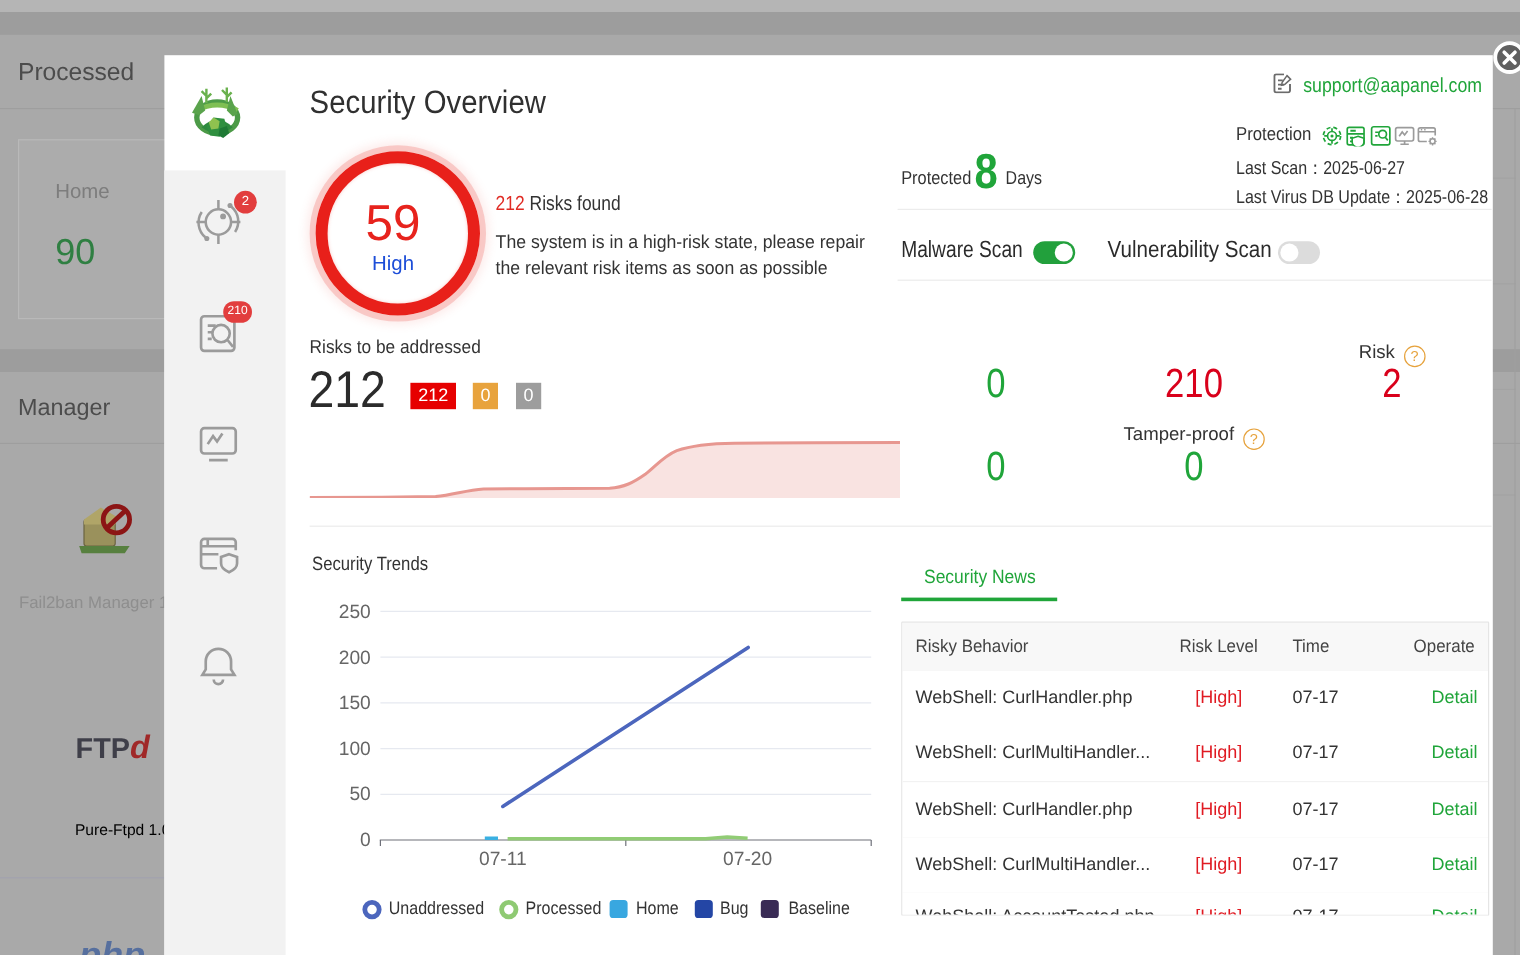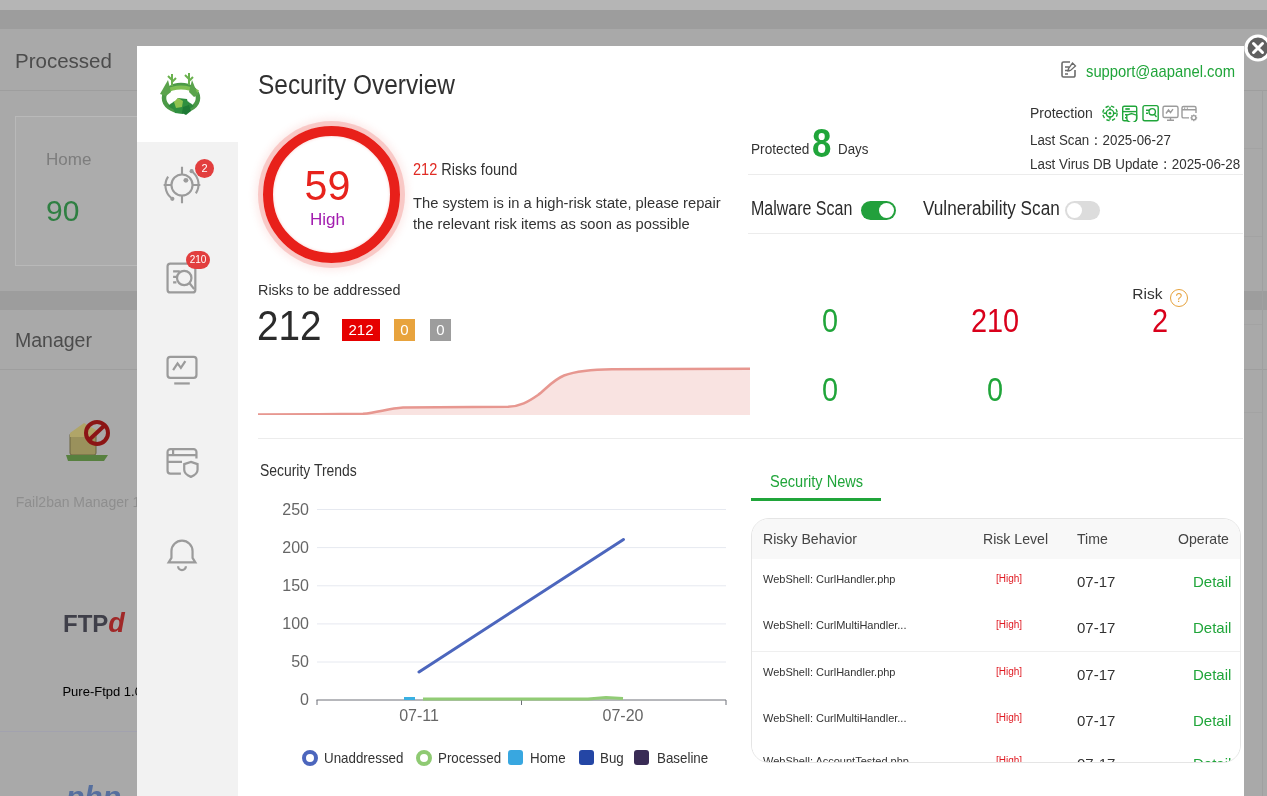--- a/index.html
+++ b/index.html
@@ -97,21 +97,21 @@
     <svg width="40" height="40" viewBox="0 0 36 36" fill="none" stroke="#9b9b9b" stroke-width="2">
       <path d="M18 6 a9.5 9.5 0 0 1 9.5 9.5 v6 l2.5 4 H6 l2.5 -4 v-6 A9.5 9.5 0 0 1 18 6 Z"></path>
       <path d="M14.5 29 a3.5 3.5 0 0 0 7 0"></path>
     </svg>
   </div>
 
   <div class="abs" style="left:121px;top:24px;font-size:27px;color:#303030;transform:scaleX(.905);transform-origin:0 0;white-space:nowrap">Security Overview</div>
 
   <div class="abs" style="left:126px;top:80px;width:137px;height:137px;border-radius:50%;border:10.5px solid #e8201a;box-sizing:border-box;box-shadow:0 0 0 5px rgba(240,130,122,.35), 0 0 7px 8px rgba(240,130,122,.14), inset 0 0 3px 0 rgba(240,130,122,.4)"></div>
   <div class="abs" style="left:122px;top:116px;width:137px;text-align:center;font-size:42px;color:#e7231d;transform:scaleX(.98)">59</div>
-  <div class="abs" style="left:122px;top:164px;width:137px;text-align:center;font-size:17px;color:#a21caf">High</div>
+  <div class="abs" style="left:122px;top:164px;width:137px;text-align:center;font-size:17px;color:#1d4ed8">High</div>
   <div class="abs" style="left:276px;top:114px;font-size:17px;color:#333;transform:scaleX(.855);transform-origin:0 0;white-space:nowrap"><span style="color:#e02b24">212</span> Risks found</div>
   <div class="abs" style="left:276px;top:147px;font-size:15.5px;line-height:20.5px;color:#333;transform:scaleX(.95);transform-origin:0 0;white-space:nowrap">The system is in a high-risk state, please repair<br>the relevant risk items as soon as possible</div>
 
   <div class="abs" style="left:121px;top:235px;font-size:15.5px;color:#333;transform:scaleX(.93);transform-origin:0 0;white-space:nowrap">Risks to be addressed</div>
   <div class="abs" style="left:120px;top:255px;font-size:43px;color:#2b2b2b;transform:scaleX(.9);transform-origin:0 0">212</div>
   <div class="abs" style="left:205px;top:273px;width:38px;height:22px;background:#e60000;color:#fff;font-size:15px;text-align:center;line-height:22px">212</div>
   <div class="abs" style="left:257px;top:273px;width:21px;height:22px;background:#e8a33d;color:#fff;font-size:15px;text-align:center;line-height:22px">0</div>
   <div class="abs" style="left:293px;top:273px;width:21px;height:22px;background:#9d9d9d;color:#fff;font-size:15px;text-align:center;line-height:22px">0</div>
   <div class="abs" style="left:121px;top:314px;width:492px;height:55px">
     <svg width="492" height="55" viewBox="0 0 492 55">
@@ -179,20 +179,21 @@
   <div class="abs" style="left:928px;top:155px;width:35px;height:19px;border-radius:10px;background:#dcdcdc">
     <div class="abs" style="left:2px;top:2px;width:15px;height:15px;border-radius:50%;background:#fff"></div>
   </div>
   <div class="abs" style="left:611px;top:187px;width:495px;height:1px;background:#ececec"></div>
 
   <div class="abs stat-val" style="left:583px;top:257px;width:220px;color:#20a53a">0</div>
   <div class="abs stat-val" style="left:748px;top:257px;width:220px;color:#d9001b">210</div>
   <div class="abs stat-label" style="left:913px;top:238px;width:220px">Risk <span class="q">?</span></div>
   <div class="abs stat-val" style="left:913px;top:257px;width:220px;color:#d9001b">2</div>
   <div class="abs stat-val" style="left:583px;top:326px;width:220px;color:#20a53a">0</div>
+  <div class="abs stat-label" style="left:748px;top:307px;width:220px">Tamper-proof <span class="q">?</span></div>
   <div class="abs stat-val" style="left:748px;top:326px;width:220px;color:#20a53a">0</div>
   <div class="abs" style="left:121px;top:392px;width:985px;height:1px;background:#ececec"></div>
 
   <div class="abs" style="left:123px;top:416px;font-size:16px;color:#333;transform:scaleX(.87);transform-origin:0 0">Security Trends</div>
   <div class="abs" style="left:121px;top:449px;width:482px;height:235px">
     <svg width="482" height="235" viewBox="0 0 482 235" font-family="Liberation Sans,sans-serif">
       <g stroke="#e6e9f0">
         <line x1="59" x2="468" y1="14.5" y2="14.5"></line>
         <line x1="59" x2="468" y1="52.6" y2="52.6"></line>
         <line x1="59" x2="468" y1="90.8" y2="90.8"></line>
@@ -229,21 +230,21 @@
   <div class="abs lgt" style="left:301px;top:703px">Processed</div>
   <div class="abs lgs" style="left:371px;top:704px;background:#38a7e0"></div>
   <div class="abs lgt" style="left:393px;top:703px">Home</div>
   <div class="abs lgs" style="left:442px;top:704px;background:#2446a5"></div>
   <div class="abs lgt" style="left:463px;top:703px">Bug</div>
   <div class="abs lgs" style="left:497px;top:704px;background:#392b55"></div>
   <div class="abs lgt" style="left:520px;top:703px">Baseline</div>
 
   <div class="abs" style="left:633px;top:427px;font-size:16px;color:#20a53a;transform:scaleX(.91);transform-origin:0 0">Security News</div>
   <div class="abs" style="left:614px;top:452px;width:130px;height:3px;background:#20a53a"></div>
-  <div class="abs" id="newscard" style="left:614px;top:472px;width:490px;height:245px;border:1px solid #e5e5e5;border-radius:18px;overflow:hidden;box-sizing:border-box">
+  <div class="abs" id="newscard" style="left:614px;top:472px;width:490px;height:245px;border:1px solid #e5e5e5;border-radius:1px;overflow:hidden;box-sizing:border-box">
     <div class="abs" style="left:0;top:0;width:100%;height:40px;background:#f8f8f8;border-bottom:1px solid #ececec"></div>
     <div class="abs th" style="left:11px;top:11px">Risky Behavior</div>
     <div class="abs th" style="left:231px;top:11px">Risk Level</div>
     <div class="abs th" style="left:325px;top:11px">Time</div>
     <div class="abs th" style="left:426px;top:11px">Operate</div>
     <div class="abs row" style="top:40px">
         <span class="c1">WebShell: CurlHandler.php</span>
         <span class="c2">[High]</span>
         <span class="c3">07-17</span>
         <span class="c4">Detail</span>
@@ -282,17 +283,17 @@
 <style>
 .stat-label{font-size:15.5px;color:#333;text-align:center;line-height:19px}
 .q{display:inline-block;width:16px;height:16px;border:1.5px solid #e6a23c;border-radius:50%;color:#e6a23c;font-size:12px;line-height:16px;text-align:center;vertical-align:-3px;margin-left:3px}
 .stat-val{font-size:34px;text-align:center;line-height:34px;transform:scaleX(.85)}
 .lgr{width:8px;height:8px;border:4px solid;border-radius:50%;background:#fff}
 .lgs{width:15px;height:15px;border-radius:3px}
 .lgt{font-size:15px;color:#333;transform:scaleX(.89);transform-origin:0 0;white-space:nowrap}
 .th{font-size:15px;color:#444;transform:scaleX(.94);transform-origin:0 0;white-space:nowrap}
 .row{left:0;width:488px;height:46px;border-bottom:1px solid #efefef;background:#fff}
 .r5 span{top:11px !important}
-.row .c1{position:absolute;left:11px;top:14px;font-size:11px;color:#333;white-space:nowrap}
-.row .c2{position:absolute;left:244px;top:14px;font-size:10px;color:#e01a22}
+.row .c1{position:absolute;left:11px;top:14px;font-size:15px;color:#333;white-space:nowrap}
+.row .c2{position:absolute;left:244px;top:14px;font-size:15px;color:#e01a22}
 .row .c3{position:absolute;left:325px;top:14px;font-size:15px;color:#333}
 .row .c4{position:absolute;left:441px;top:14px;font-size:15px;color:#20a53a}
 </style>
 
 </body></html>

